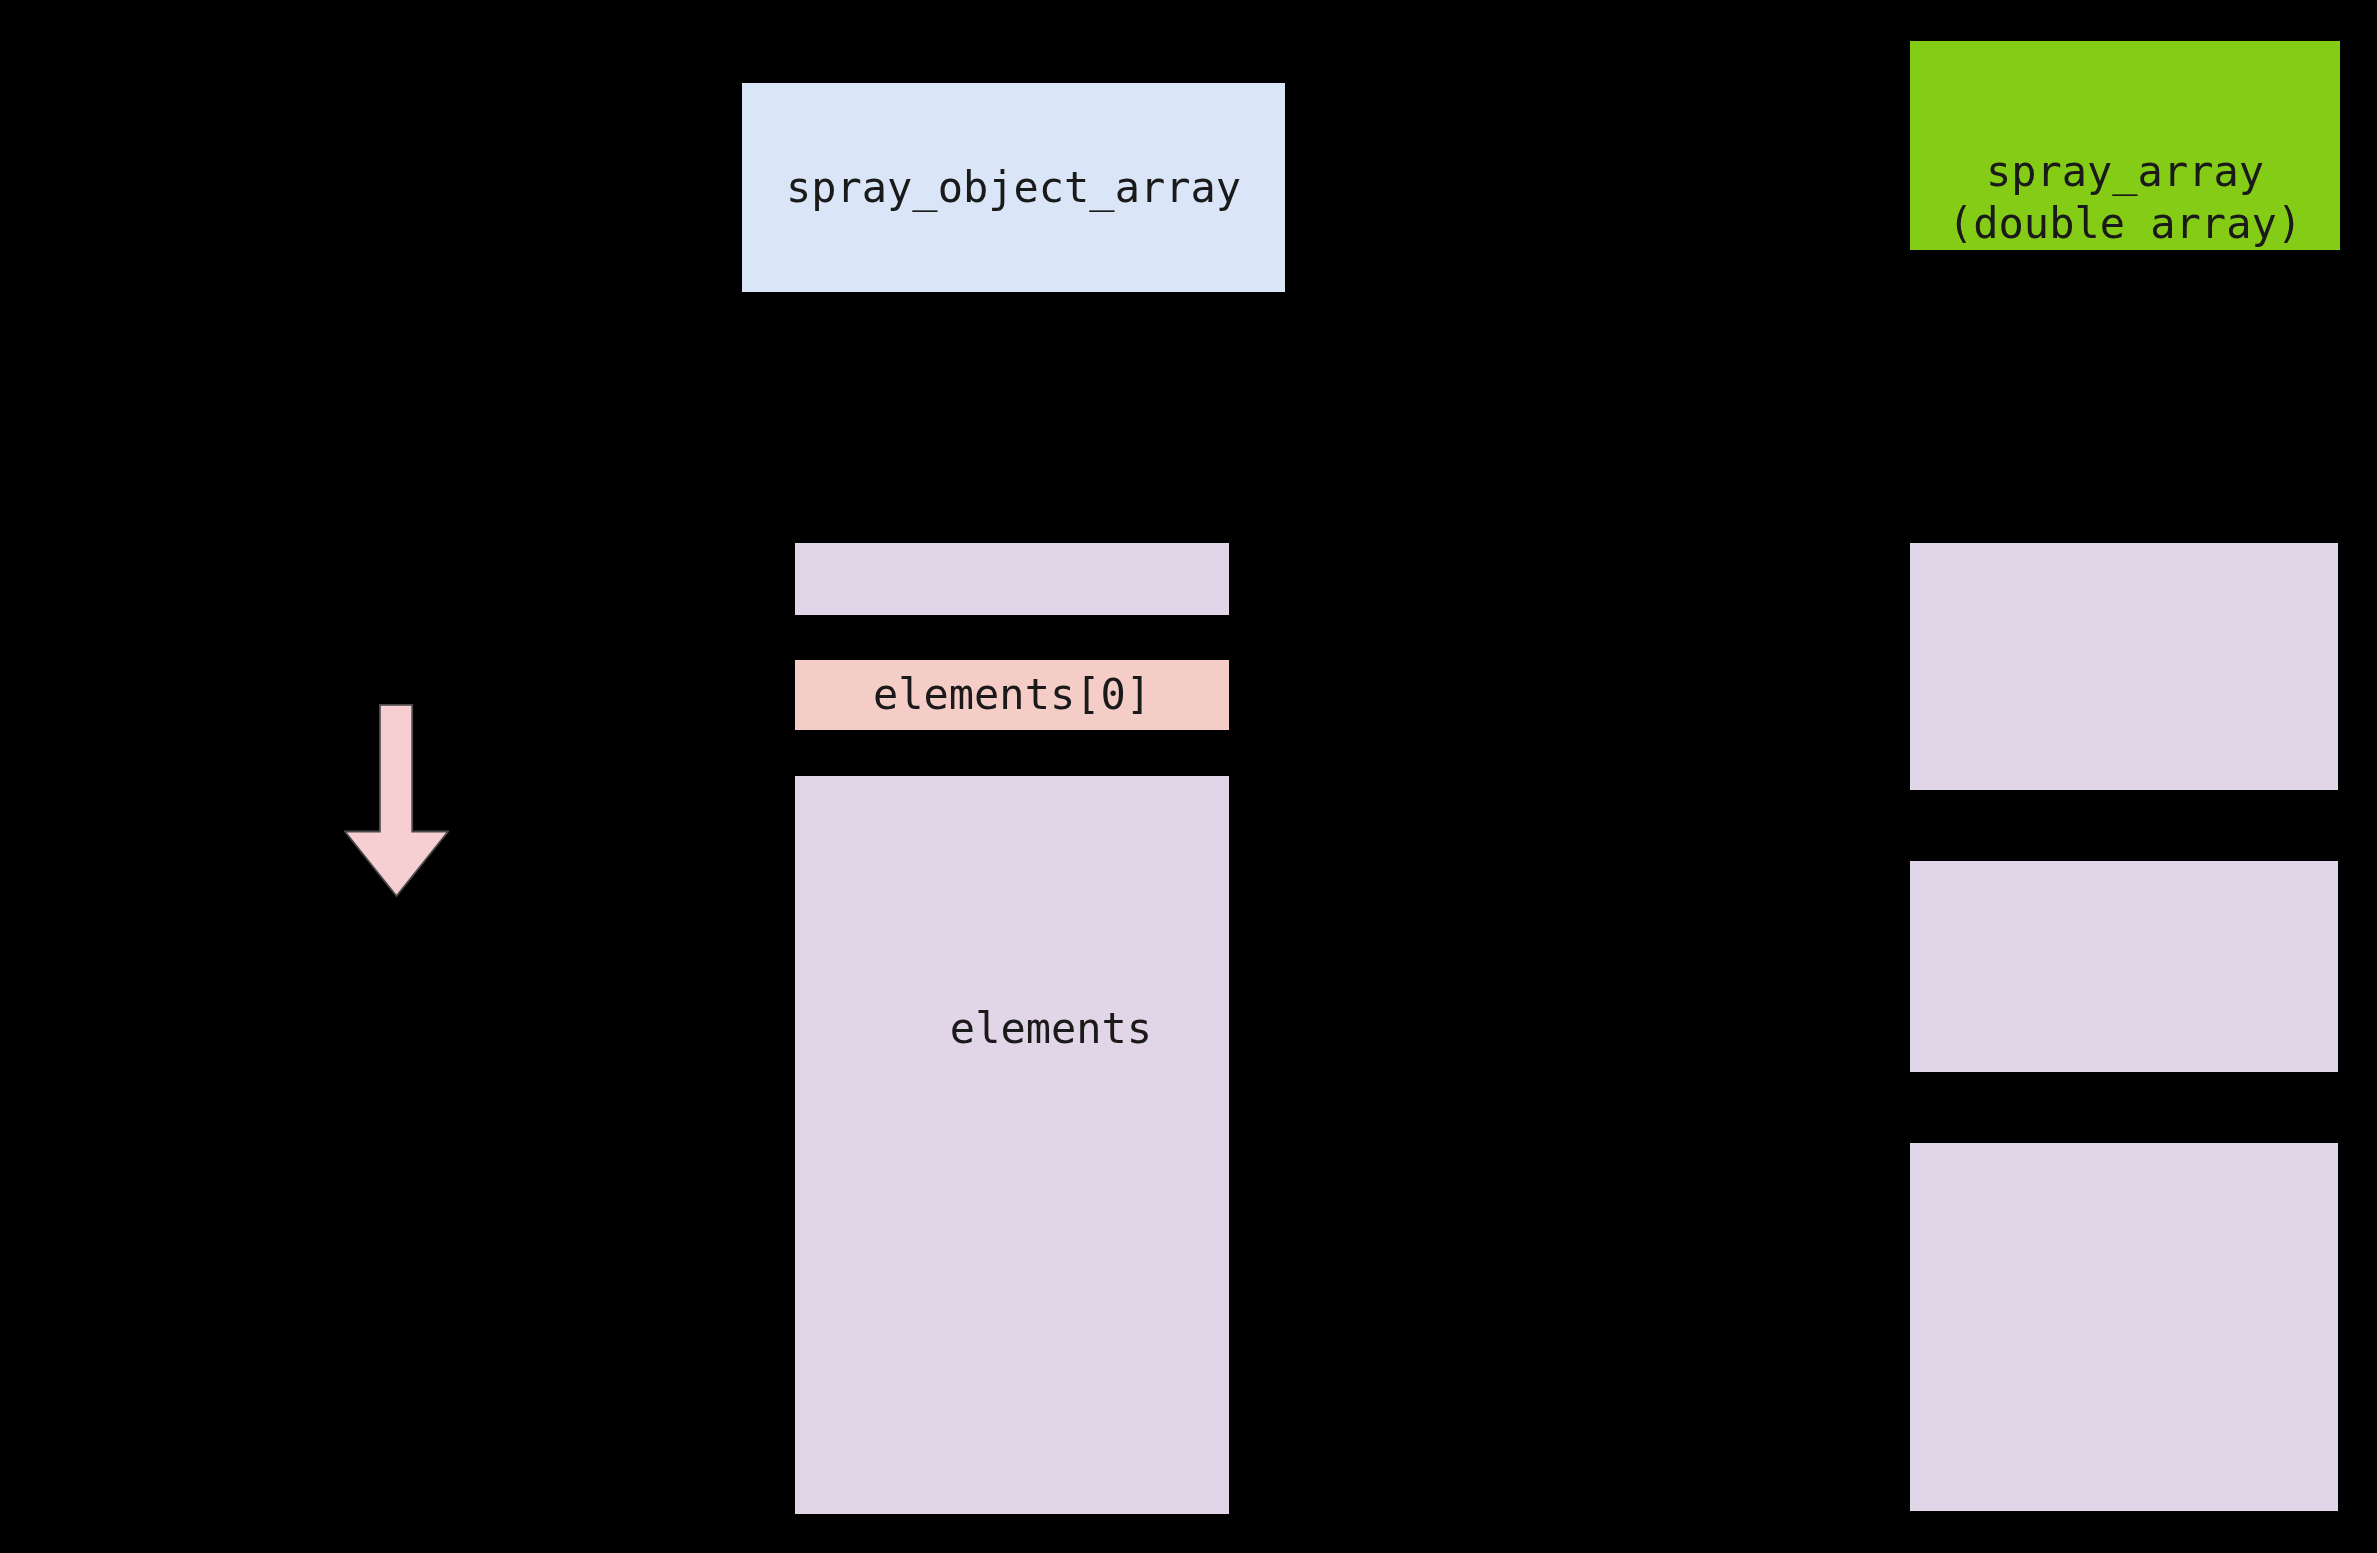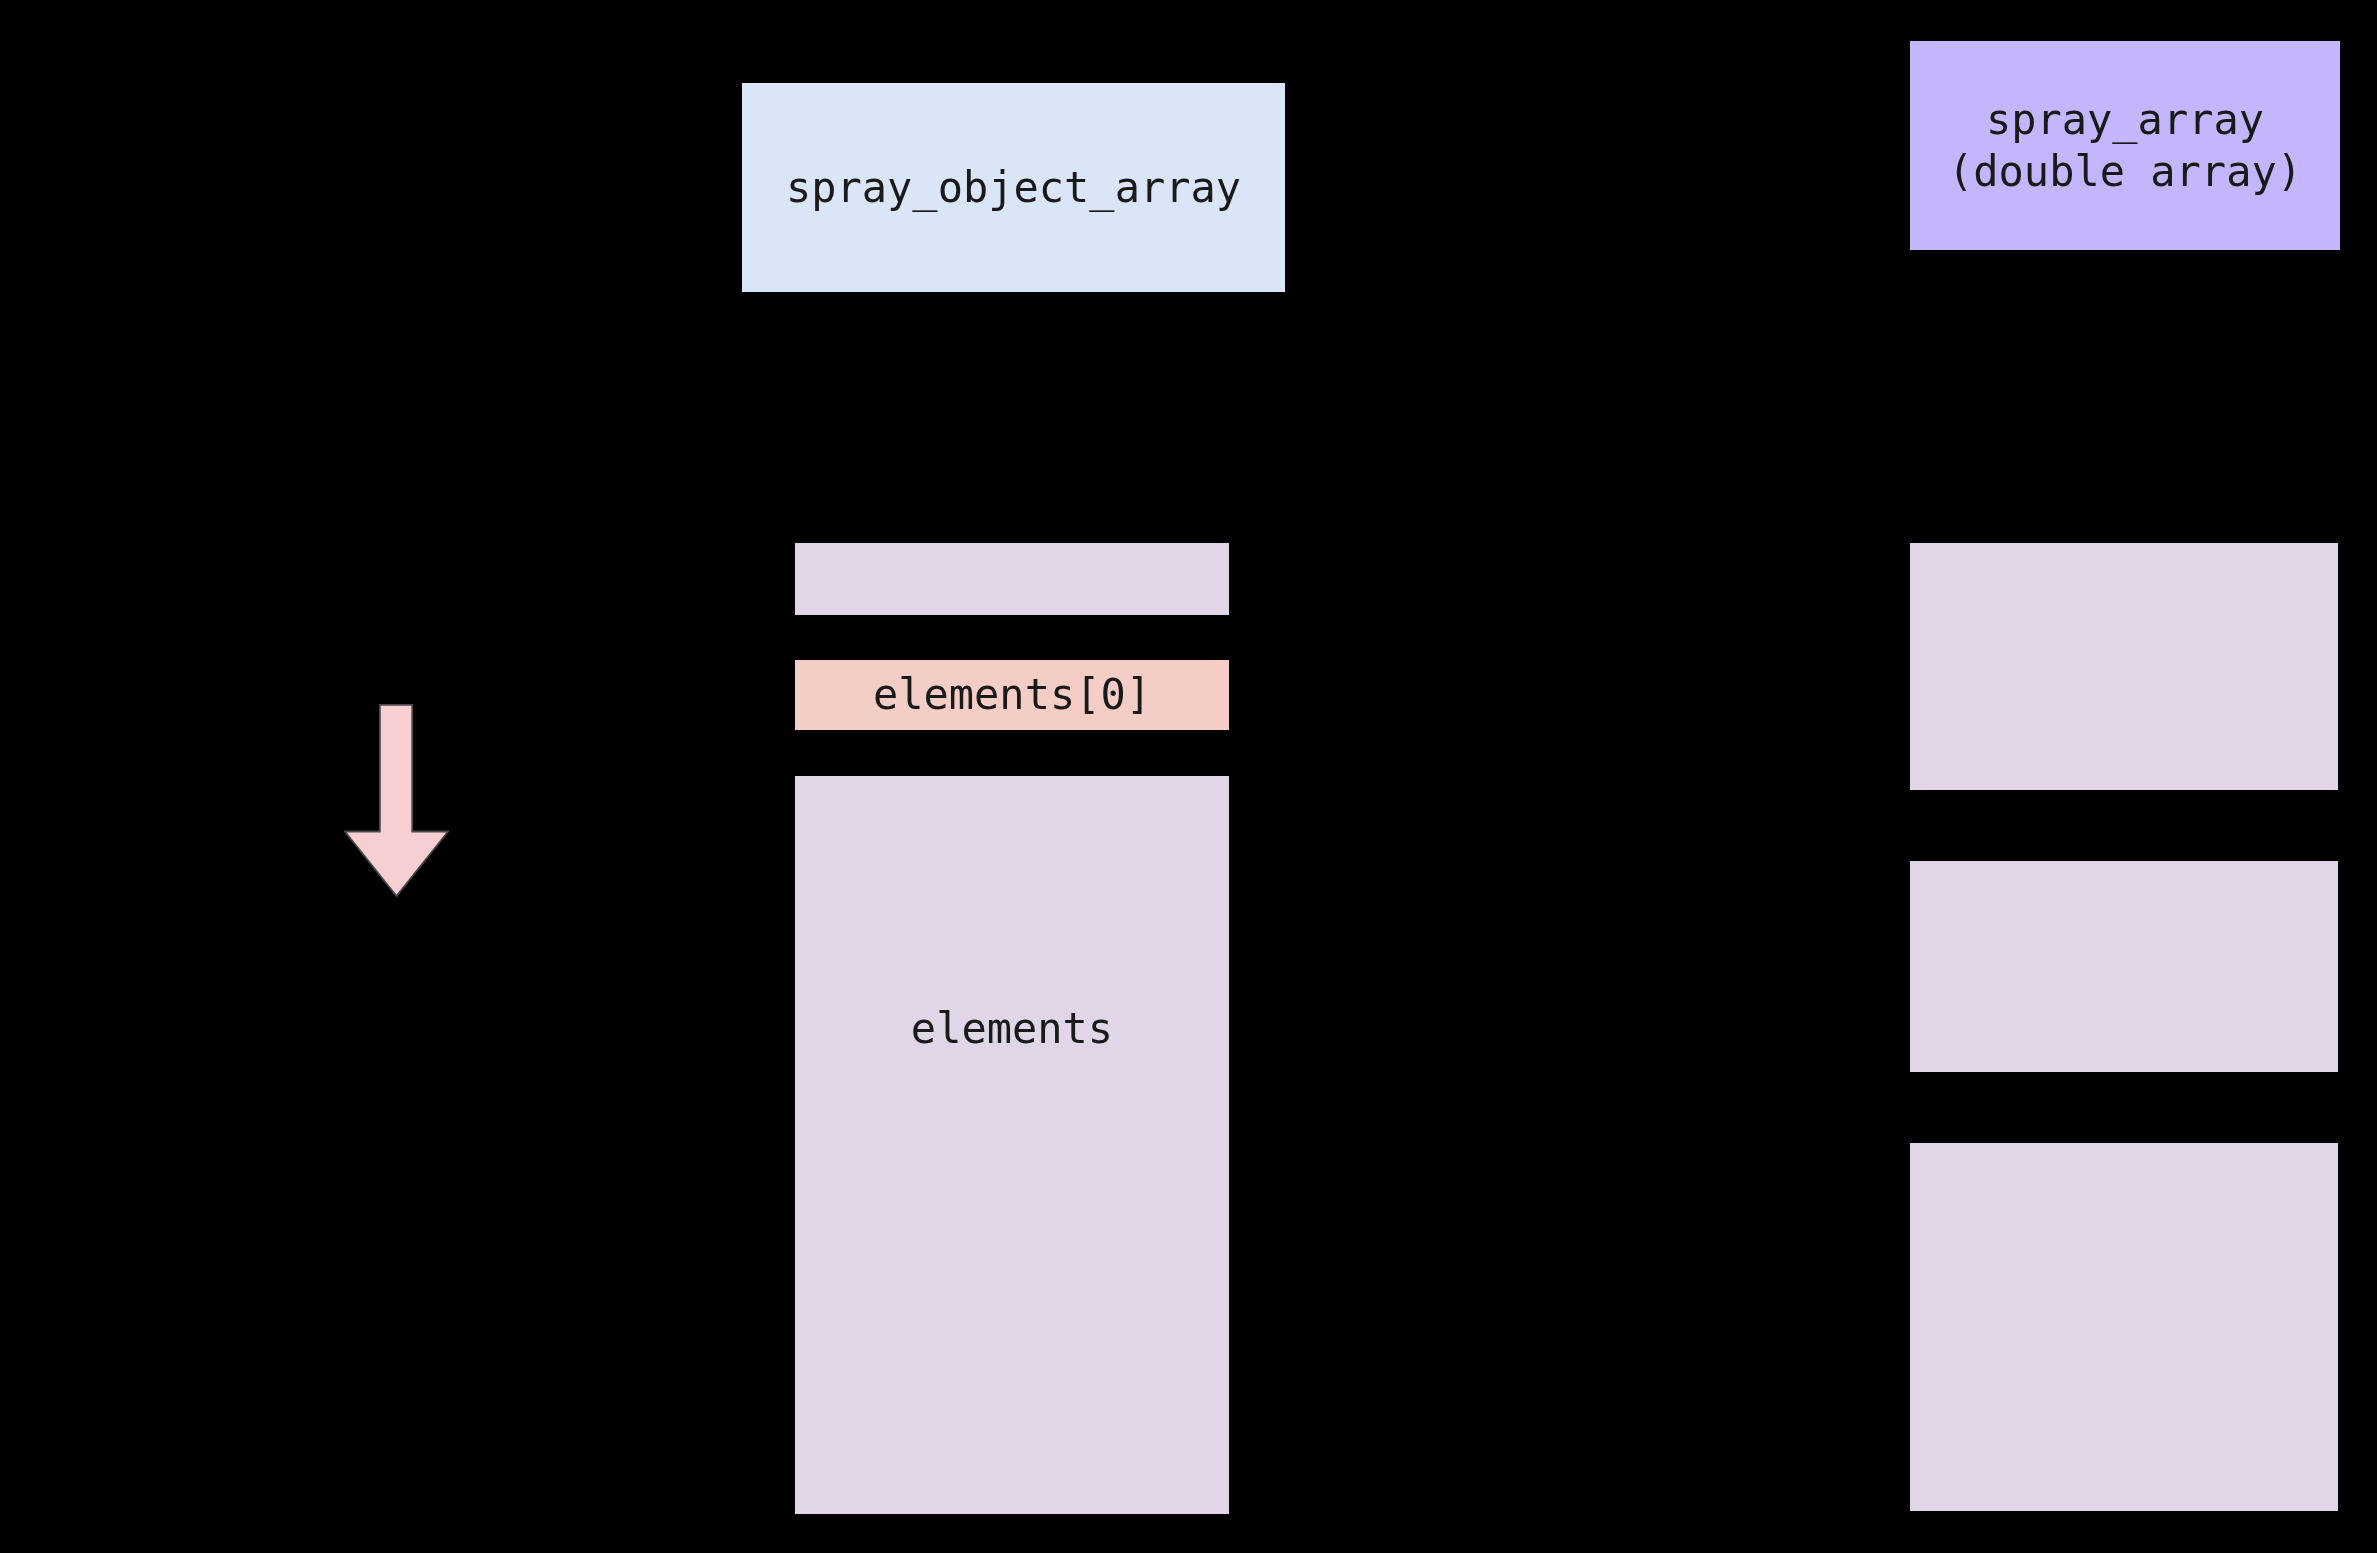--- a/index.html
+++ b/index.html
@@ -48,20 +48,21 @@
   #column-double-array {
     left: 1910px; top: 543px;
     width: 428px; height: 968px;
   }
   .seg { width: 100%; }
   .sep { width: 100%; height: 5.4px; }
   .col-label-overlay {
     left: 0; top: 0;
     width: 100%; height: 100%;
     pointer-events: none;
+    padding-left: 39px;
   }
   
   .lh-80  { height: 72px;  }
   .lh-78  { height: 70px;  }
   .lh-910 { flex: 1; }
   
   .rh-275 { height: 247px; }
   .rh-154 { height: 138px; }
   .rh-235 { height: 211px; }
   .rh-152 { height: 137px; }
@@ -72,21 +73,21 @@
     width: 105px; height: 194px;
   }
 </style>
 </head>
 <body style="background-color: rgb(0, 0, 0);">
 
 <div id="box-object-array" class="abs flexc" style="background-color: rgb(218, 230, 248); margin-top: 42px;">
   <span class="label">spray_object_array</span>
 </div>
 
-<div id="box-double-array" class="abs flexc" style="background-color: #c4b5fd;">
+<div id="box-double-array" class="abs flexc" style="background-color: #84cc16; align-items: flex-end;">
   <span class="label">spray_array
 (double array)</span>
 </div>
 
 <svg id="down-arrow" class="abs" viewBox="0 0 117 216">
   <polygon points="40,1 76,1 76,142 116,142 58.5,214 1,142 40,142" stroke="#4a4a4a" stroke-width="2" fill="#f7cfd3"></polygon>
 </svg>
 
 <div id="column-object-array" class="abs column">
   <div class="seg lh-80" style="background-color: rgb(225, 214, 231);"></div>

